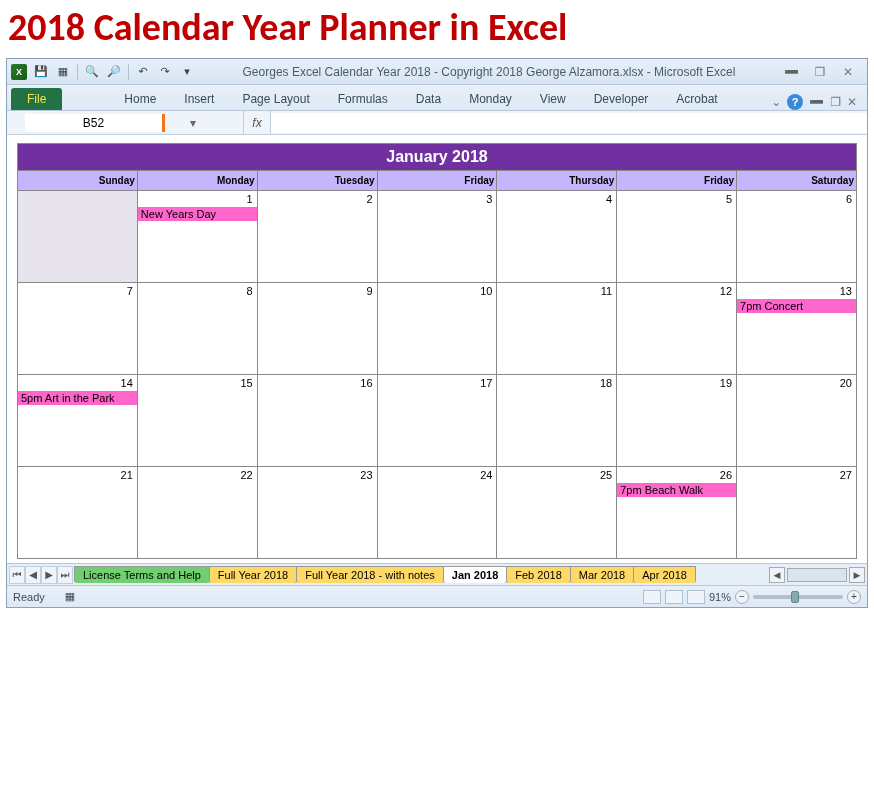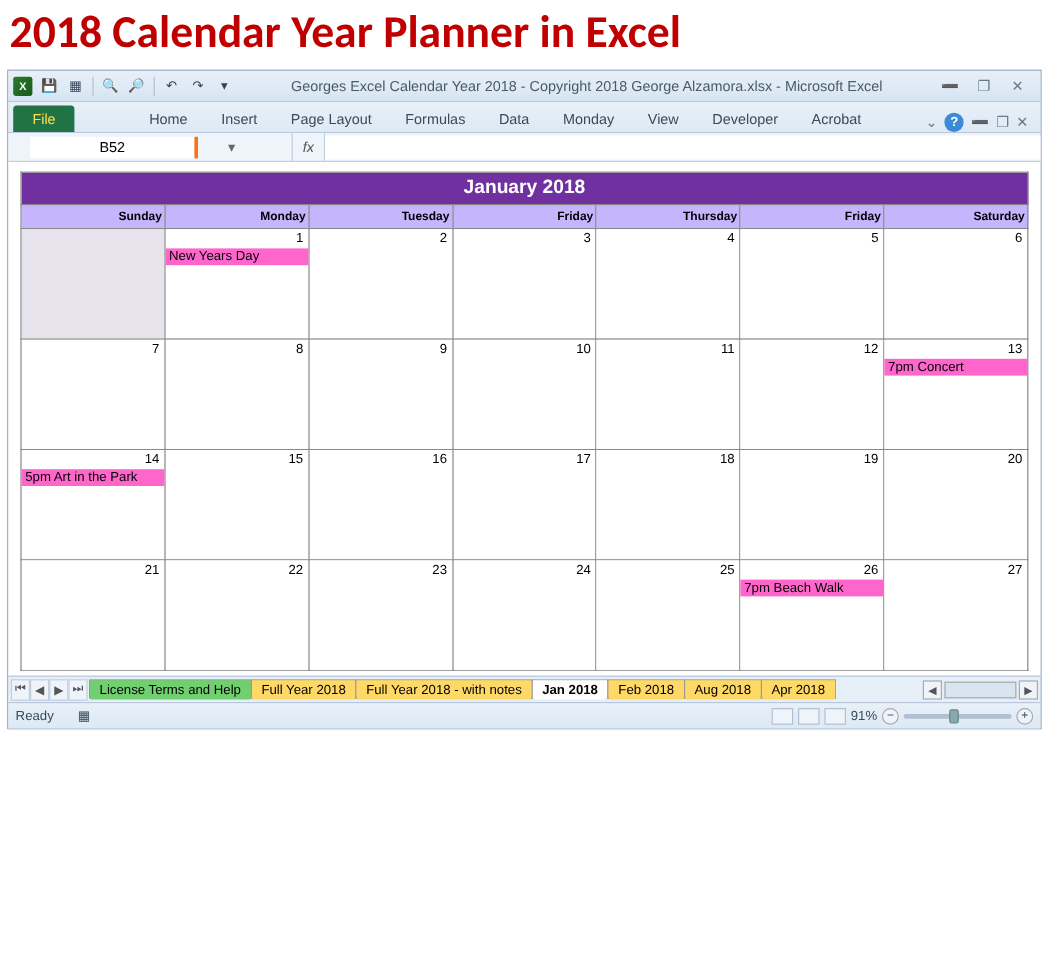--- a/index.html
+++ b/index.html
@@ -228,21 +228,21 @@
       <div class="nav-btn">◀</div>
       <div class="nav-btn">▶</div>
       <div class="nav-btn">⏭</div>
     </div>
     <div id="sheet-tabs-container" style="display:flex;">
         <div class="sheet-tab st-green">License Terms and Help</div>
         <div class="sheet-tab st-yellow">Full Year 2018</div>
         <div class="sheet-tab st-yellow">Full Year 2018 - with notes</div>
         <div class="sheet-tab st-active">Jan 2018</div>
         <div class="sheet-tab st-yellow">Feb 2018</div>
-        <div class="sheet-tab st-yellow">Aug 2018</div>
+        <div class="sheet-tab st-yellow">Mar 2018</div>
         <div class="sheet-tab st-yellow">Apr 2018</div>
       </div>
     <div class="hscroll">
       <div class="hscroll-btn">◀</div>
       <div class="hscroll-track"></div>
       <div class="hscroll-btn">▶</div>
     </div>
   </div>
 
   <div class="status-bar">

